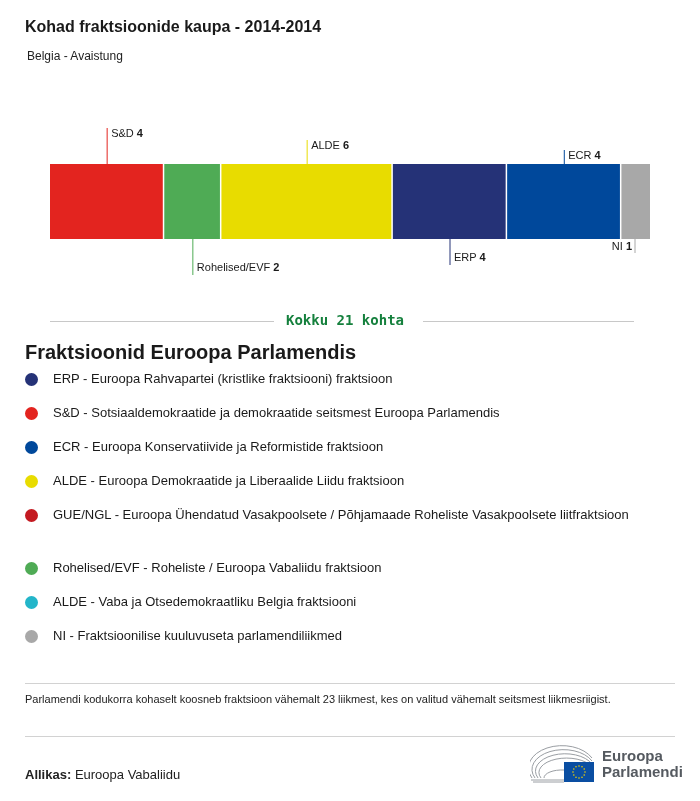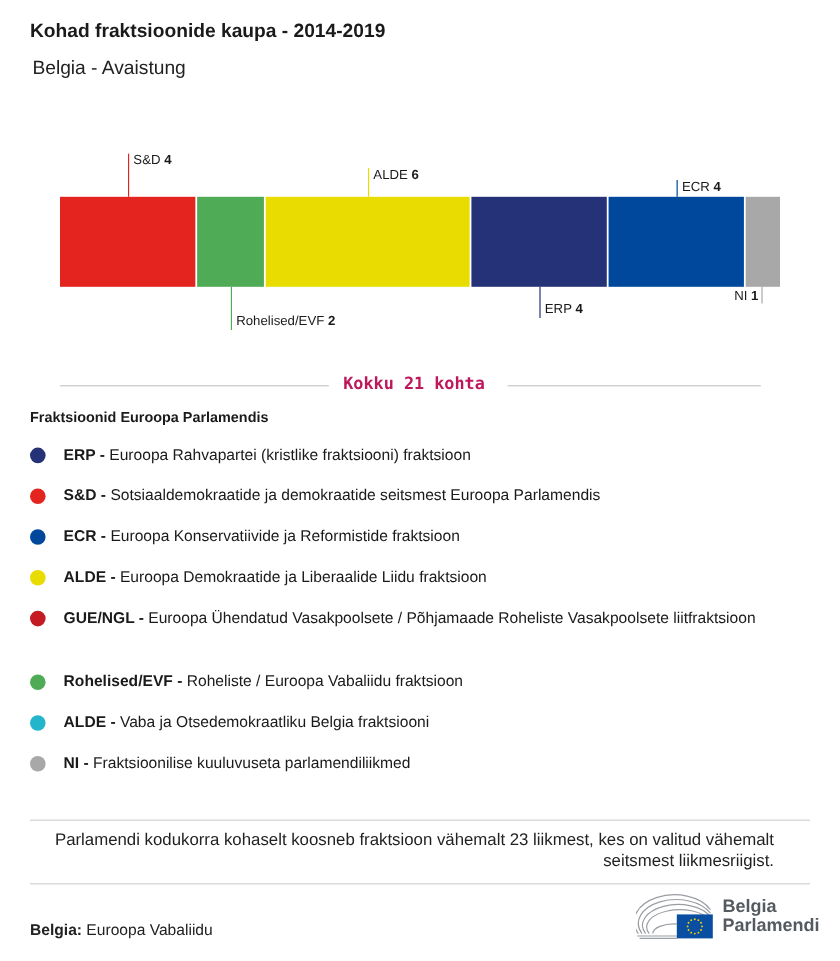--- a/index.html
+++ b/index.html
@@ -1,43 +1,43 @@
 <!DOCTYPE html>
 <html><head>
   <meta charset="utf-8">
   <style>
     html, body { margin: 0; padding: 0; background: #ffffff; }
     body { width: 700px; height: 801px; position: relative; overflow: hidden;
            font-family: "Liberation Sans", sans-serif; color: #1a1a1a; }
     .title { position: absolute; left: 25px; top: 18px; font-size: 16px; font-weight: bold; margin: 0; }
-    .subtitle { position: absolute; left: 27px; top: 49px; font-size: 16px; font-weight: normal; margin: 0; color: #222; }
+    .subtitle { position: absolute; left: 27px; top: 49px; font-size: 12px; font-weight: normal; margin: 0; color: #222; }
     #chart { position: absolute; left: 0; top: 0; }
     .bar-label { font-family: "Liberation Sans", sans-serif; font-size: 11px; fill: #1a1a1a; }
     .bar-label .num { font-weight: bold; }
     .total-wrap { position: absolute; left: 0; top: 310px; width: 700px; height: 24px; }
     .total-line { position: absolute; top: 11px; height: 1px; background: #c8c8c8; }
     .total-text { position: absolute; left: 286px; top: 2px; font-family: "DejaVu Sans Mono", monospace;
-                  font-size: 14px; font-weight: bold; color: #be185d; }
-    .legend-title { position: absolute; left: 25px; top: 341px; font-size: 12px; font-weight: bold; margin: 0; }
+                  font-size: 14px; font-weight: bold; color: #15803d; }
+    .legend-title { position: absolute; left: 25px; top: 341px; font-size: 20px; font-weight: bold; margin: 0; }
     .legend { position: absolute; left: 25px; top: 370px; width: 640px; margin: 0; padding: 0; list-style: none; }
     .legend li { position: absolute; left: 0; display: block; width: 640px; font-size: 13px; line-height: 18px; }
     .legend .dot { position: absolute; left: 0; top: 3px; width: 13px; height: 13px; border-radius: 50%; }
     .legend .txt { position: absolute; left: 28px; top: 0; width: 580px; }
-    .legend .abbr { font-weight: bold; }
+    .legend .abbr { font-weight: normal; }
     .hr { position: absolute; left: 25px; width: 650px; height: 1px; background: #d2d2d2; }
-    .note { position: absolute; left: 25px; top: 690px; width: 620px; font-size: 14px; line-height: 18px; color: #222; text-align: right; }
+    .note { position: absolute; left: 25px; top: 690px; width: 620px; font-size: 11px; line-height: 18px; color: #222; }
     .source { position: absolute; left: 25px; top: 767px; font-size: 13px; color: #222; }
     .source b { font-weight: bold; }
     .logo { position: absolute; left: 530px; top: 744px; width: 150px; height: 42px; }
     .logo-text { position: absolute; left: 72px; top: 4px; font-size: 15px; font-weight: bold; line-height: 16px; color: #555a60; }
   </style>
 </head>
 <body>
 
-<h1 class="title">Kohad fraktsioonide kaupa - 2014-2019</h1>
+<h1 class="title">Kohad fraktsioonide kaupa - 2014-2014</h1>
 <h2 class="subtitle">Belgia - Avaistung</h2>
 
 <svg id="chart" width="700" height="300" viewBox="0 0 700 300" xmlns="http://www.w3.org/2000/svg">
     <rect x="50" y="164" width="112.78571428571429" height="75" fill="#e3241f"></rect>
     <line x1="107.14285714285714" x2="107.14285714285714" y1="128" y2="164" stroke="#e3241f" stroke-width="1"></line>
     <text class="bar-label" x="111.14285714285714" y="137" text-anchor="start"><tspan>S&amp;D </tspan><tspan class="num" font-weight="bold">4</tspan></text>
     <rect x="164.28571428571428" y="164" width="55.642857142857146" height="75" fill="#4fab55"></rect>
     <line x1="192.85714285714286" x2="192.85714285714286" y1="239" y2="275" stroke="#4fab55" stroke-width="1"></line>
     <text class="bar-label" x="196.85714285714286" y="271" text-anchor="start"><tspan>Rohelised/EVF </tspan><tspan class="num" font-weight="bold">2</tspan></text>
     <rect x="221.42857142857142" y="164" width="169.92857142857144" height="75" fill="#e8dc00"></rect>
@@ -95,21 +95,21 @@
       <span class="dot" style="background: rgb(168, 168, 168);"></span>
       <span class="txt"><span class="abbr">NI - </span><span>Fraktsioonilise kuuluvuseta parlamendiliikmed</span></span>
     </li>
   </ul>
 
 <div class="hr" style="top:683px;"></div>
 <div class="note">Parlamendi kodukorra kohaselt koosneb fraktsioon vähemalt 23 liikmest, kes on valitud vähemalt seitsmest liikmesriigist.</div>
 <div class="hr" style="top:736px;"></div>
 
 <div class="source">
-  <b>Belgia:</b>
+  <b>Allikas:</b>
   <span>Euroopa Vabaliidu</span>
 </div>
 
 <div class="logo">
   <svg width="70" height="42" viewBox="0 0 70 42">
     <g fill="none" stroke="#9a9ea3" stroke-width="1">
       <path d="M2 34 A30 20 0 0 1 62 14"></path>
       <path d="M5 34 A27 17 0 0 1 62 17"></path>
       <path d="M8 34 A24 14 0 0 1 62 20"></path>
       <path d="M11 34 A21 11 0 0 1 62 23"></path>
@@ -127,16 +127,16 @@
         <circle cx="43.80384757729337" cy="31" r="0.8" fill="#f2d200"></circle>
         <circle cx="43" cy="28" r="0.8" fill="#f2d200"></circle>
         <circle cx="43.80384757729337" cy="25" r="0.8" fill="#f2d200"></circle>
         <circle cx="46" cy="22.803847577293368" r="0.8" fill="#f2d200"></circle>
         <circle cx="49" cy="22" r="0.8" fill="#f2d200"></circle>
         <circle cx="52" cy="22.803847577293368" r="0.8" fill="#f2d200"></circle>
         <circle cx="54.19615242270663" cy="24.999999999999996" r="0.8" fill="#f2d200"></circle>
       </g>
   </svg>
   <div class="logo-text">
-    <div>Belgia</div>
+    <div>Euroopa</div>
     <div>Parlamendi</div>
   </div>
 </div>
 
 </body></html>

